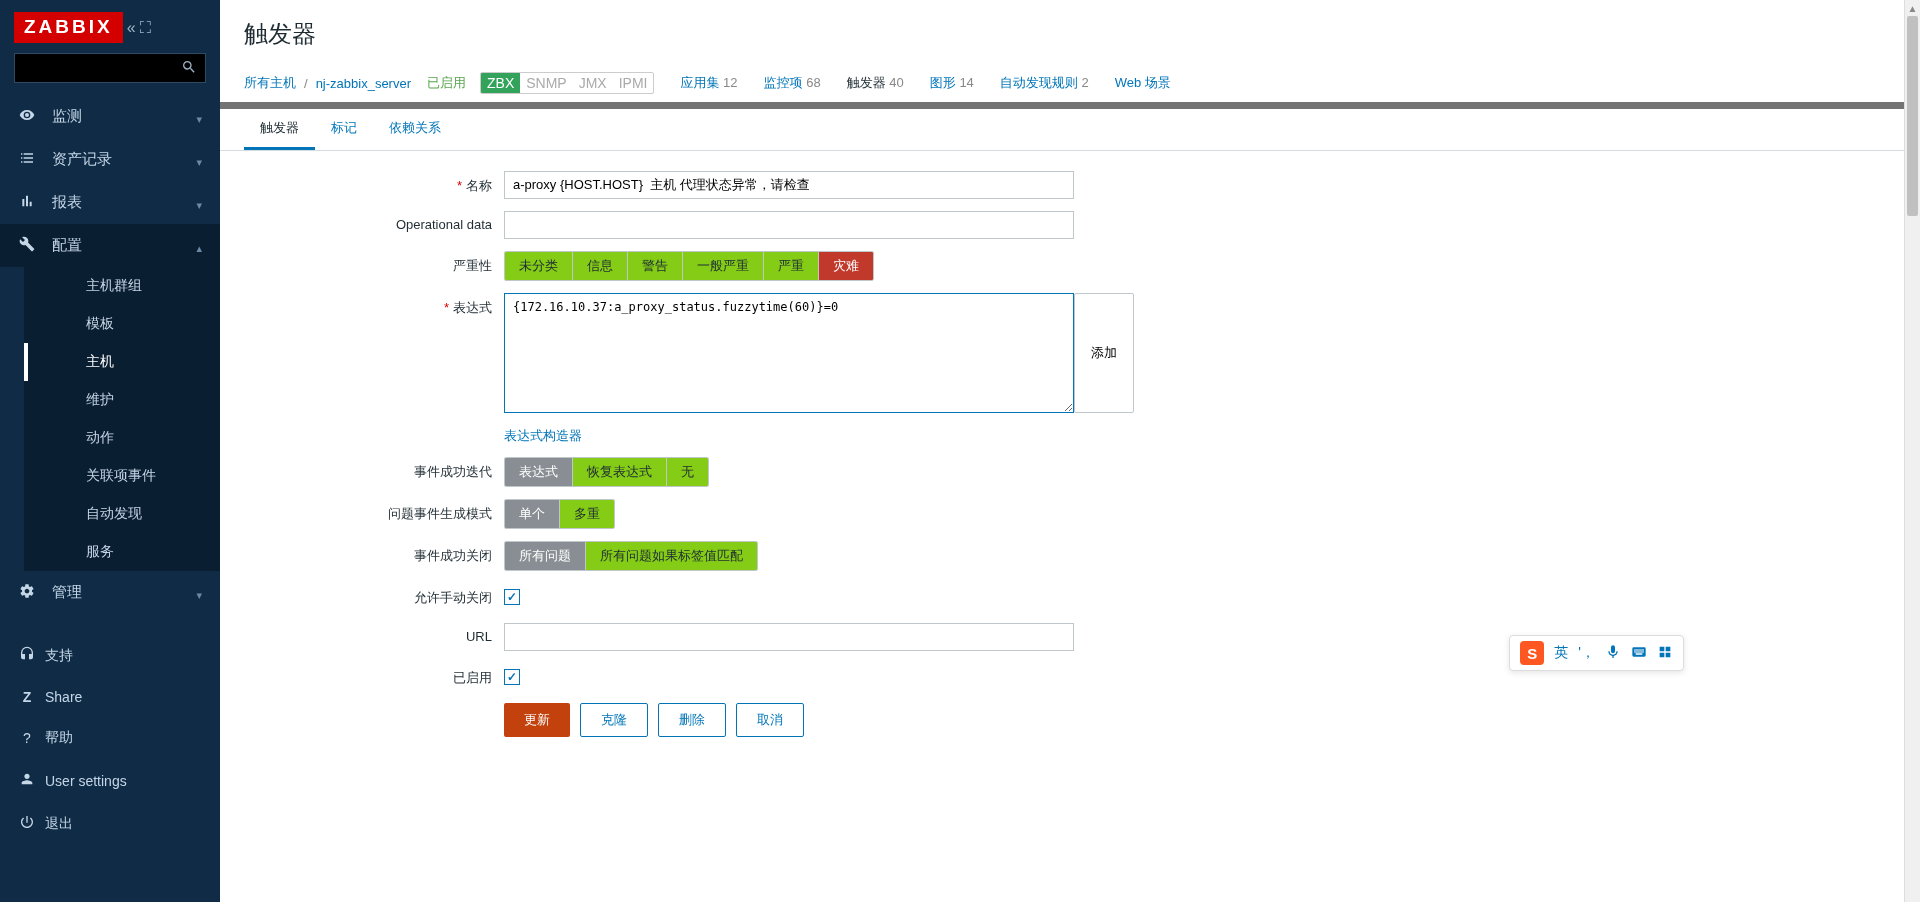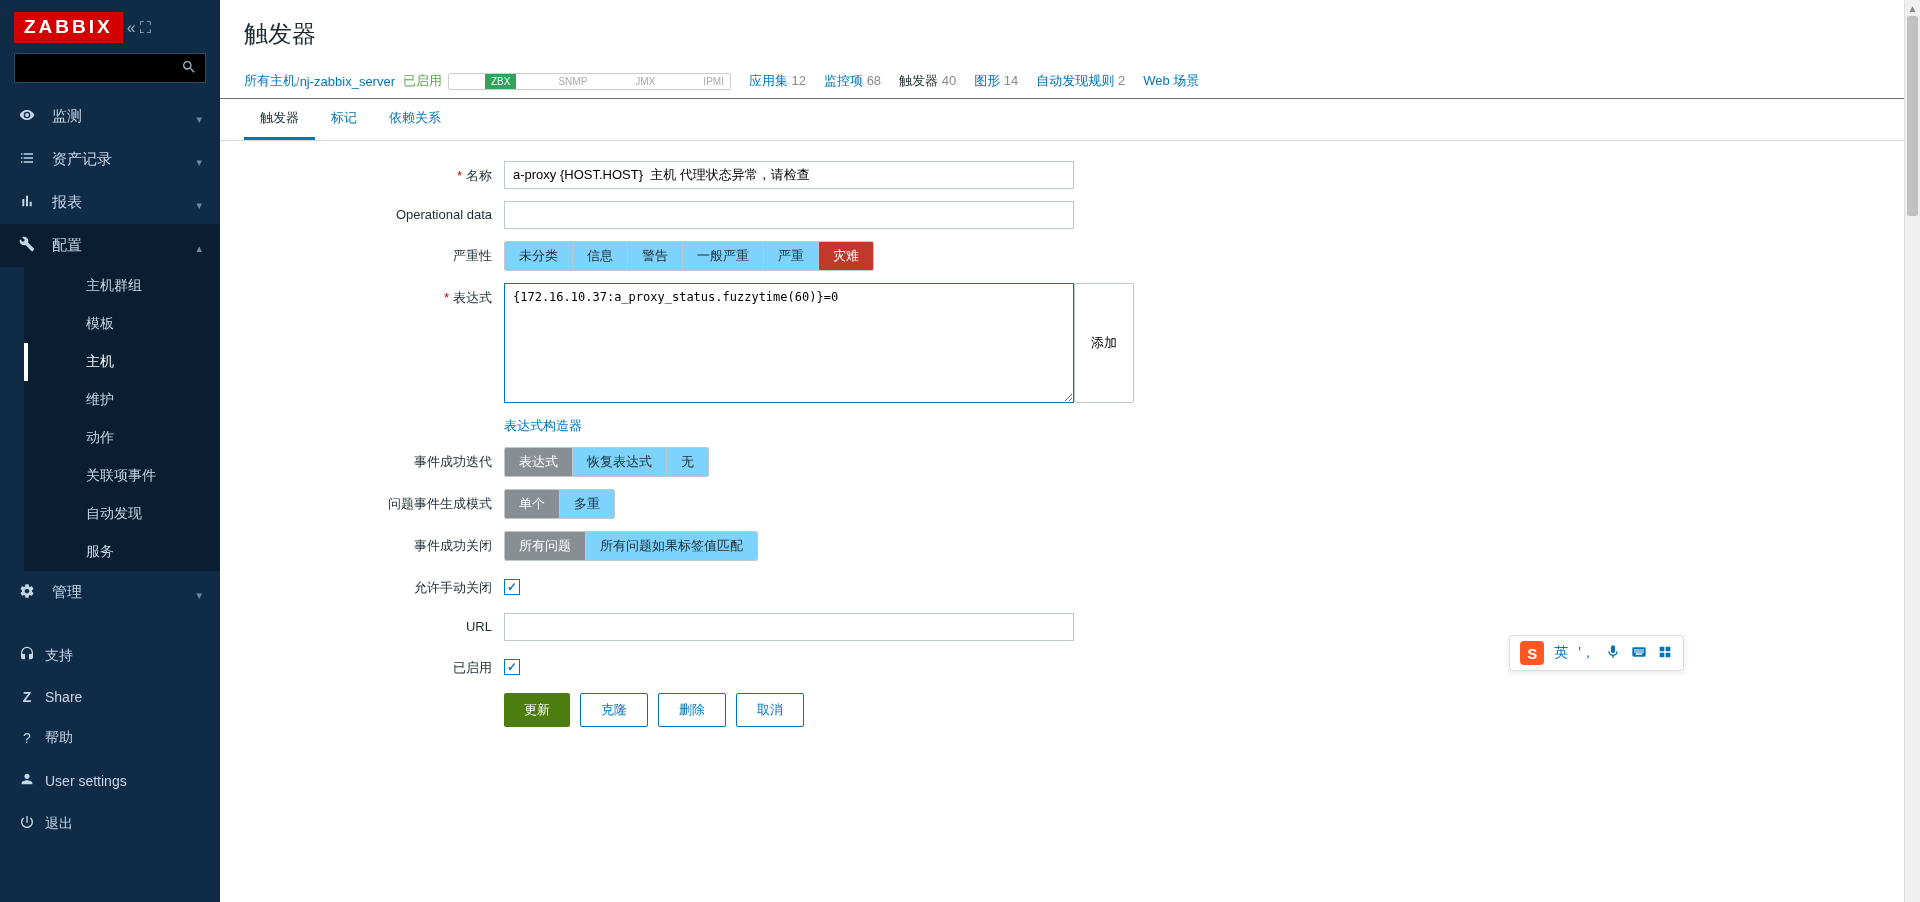--- a/index.html
+++ b/index.html
@@ -28,26 +28,26 @@
 
 .sidebar-bottom { margin-top: 20px; }
 .bottom-item { display: flex; align-items: center; gap: 9px; padding: 12px 18px; color: #c5d6e6; cursor: pointer; font-size: 14px; }
 .bottom-item .nav-icon { width: 18px; text-align: center; }
 
 
 .main { flex: 1; overflow: auto; background: #fff; position: relative; }
 .page-header { padding: 18px 24px 14px; }
 .page-title { font-size: 24px; font-weight: normal; color: #1f2c33; }
 
-.breadcrumb-row { padding: 8px 24px; border-bottom: 1px solid #737373; display: flex; align-items: center; gap: 0; flex-wrap: wrap; font-size: 13px; }
+.breadcrumb-row { padding: 8px 24px; border-bottom: 7px solid #737373; display: flex; align-items: center; gap: 8px; flex-wrap: wrap; font-size: 13px; }
 .bc-link { color: #0275b8; cursor: pointer; }
 .bc-sep { color: #888; }
 .status-enabled { color: #5aa54f; margin-left: 8px; }
 .agent-badge { display: inline-flex; margin-left: 6px; border: 1px solid #ccc; border-radius: 2px; overflow: hidden; }
-.agent-badge span { padding: 2px 6px; font-size: 10px; color: #aaa; margin-left: 36px; }
+.agent-badge span { padding: 2px 6px; font-size: 14px; color: #aaa; }
 .agent-badge .zbx { background: #33a35b; color: #fff; }
 .filter-link { color: #0275b8; margin-left: 18px; cursor: pointer; }
 .filter-link.active { color: #1f2c33; }
 .filter-count { color: #888; }
 
 .tabs { display: flex; padding: 0 24px; border-bottom: 1px solid #d5dbde; }
 .tab { padding: 10px 16px; color: #0275b8; cursor: pointer; border-bottom: 3px solid transparent; }
 .tab.active { color: #1f2c33; border-bottom-color: #0275b8; }
 
 
@@ -55,35 +55,35 @@
 .form-row { display: flex; align-items: flex-start; margin-bottom: 12px; }
 .form-label { width: 260px; text-align: right; padding: 6px 12px 0 0; color: #1f2c33; }
 .form-label .req { color: #d40000; margin-right: 4px; }
 .form-control { display: flex; align-items: flex-start; gap: 8px; }
 .text-input { width: 570px; height: 28px; border: 1px solid #c0c7cb; padding: 0 8px; font-size: 13px; }
 .textarea { width: 570px; border: 1px solid #c0c7cb; padding: 6px 8px; font-family: monospace; font-size: 12px; resize: both; }
 .textarea.expr { height: 120px; border-color: #0275b8; }
 .textarea.desc { height: 120px; font-family: inherit; }
 
 .btn-group { display: inline-flex; border: 1px solid #c0c7cb; border-radius: 2px; overflow: hidden; }
-.btn-group button { background: #7dd3fc; border: none; border-right: 1px solid #c0c7cb; padding: 5px 14px; font-size: 13px; cursor: pointer; color: #1f2c33; }
+.btn-group button { background: #84cc16; border: none; border-right: 1px solid #c0c7cb; padding: 5px 14px; font-size: 13px; cursor: pointer; color: #1f2c33; }
 .btn-group button:last-child { border-right: none; }
 .btn-group button.selected { background: #888e93; color: #fff; }
 .btn-group button.severity-disaster.selected { background: #c0392b; color: #fff; }
 
 .btn-secondary { background: #fff; border: 1px solid #c0c7cb; padding: 5px 16px; font-size: 13px; cursor: pointer; border-radius: 2px; }
 .link-below { margin-top: 6px; }
 .link-below a { color: #0275b8; cursor: pointer; font-size: 13px; }
 
 .checkbox-wrap { display: flex; align-items: center; height: 28px; }
 .checkbox { width: 16px; height: 16px; border: 1px solid #0275b8; display: flex; align-items: center; justify-content: center; cursor: pointer; }
 .checkbox.checked::after { content: "✓"; color: #0275b8; font-size: 12px; font-weight: bold; }
 
 .action-buttons { display: flex; gap: 10px; margin-top: 10px; margin-left: 260px; }
-.btn-primary { background: #4d7c0f; color: #fff; border: none; padding: 7px 20px; font-size: 13px; cursor: pointer; border-radius: 2px; }
+.btn-primary { background: #c2410c; color: #fff; border: none; padding: 7px 20px; font-size: 13px; cursor: pointer; border-radius: 2px; }
 .btn-outline { background: #fff; color: #0275b8; border: 1px solid #0275b8; padding: 7px 20px; font-size: 13px; cursor: pointer; border-radius: 2px; }
 
 
 .ime-bar { position: absolute; right: 220px; top: 635px; display: flex; align-items: center; gap: 10px; background: #fff; border: 1px solid #ddd; border-radius: 4px; padding: 5px 10px; box-shadow: 0 2px 6px rgba(0,0,0,0.1); }
 .ime-logo { width: 24px; height: 24px; background: #ff5722; color: #fff; display: flex; align-items: center; justify-content: center; font-weight: bold; border-radius: 4px; font-size: 15px; }
 .ime-item { color: #0275b8; font-size: 14px; }
 
 
 .right-scroll { width: 16px; background: #f0f0f0; border-left: 1px solid #ddd; position: relative; }
 .scroll-arrow { height: 16px; background: #f0f0f0; display: flex; align-items: center; justify-content: center; color: #888; font-size: 10px; }

